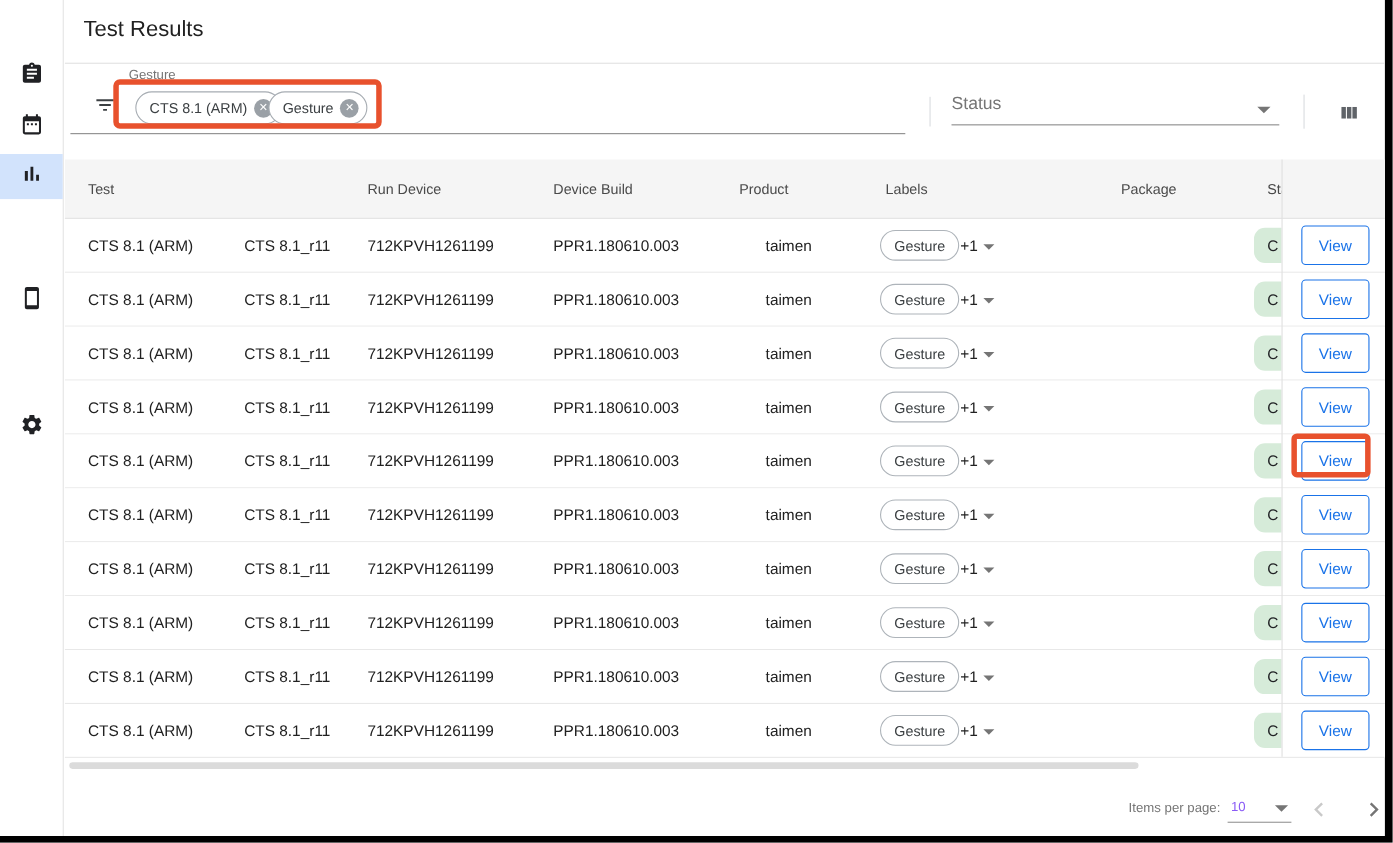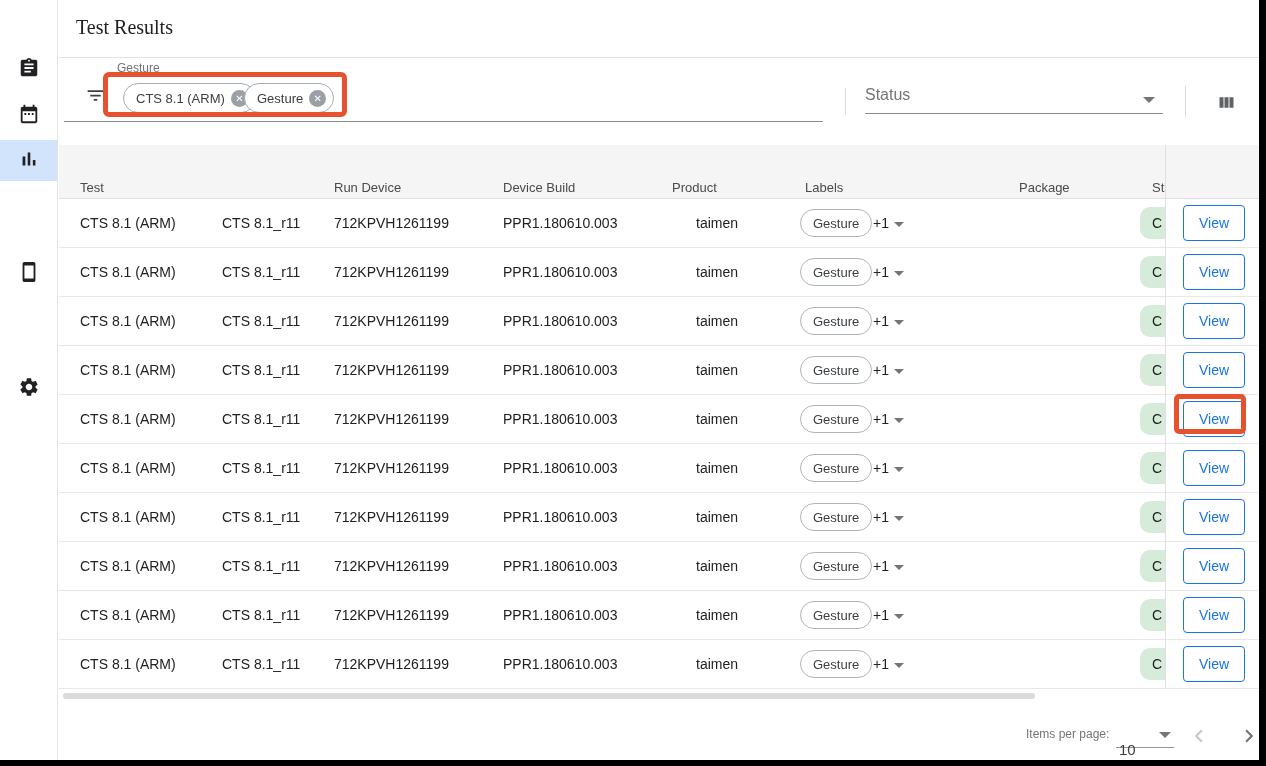--- a/index.html
+++ b/index.html
@@ -8,21 +8,21 @@
   .app { position:absolute; left:0; top:0; width:1259px; height:760px; background:#fff; overflow:hidden; }
 
   
   .sidebar { position:absolute; left:0; top:0; width:58px; height:760px; background:#fff; border-right:1px solid #E4E4E4; z-index:5; }
   .nav-item { position:absolute; left:0; width:57px; height:41px; display:flex; align-items:center; justify-content:center; color:#202124; cursor:pointer; }
   .nav-item.selected { background:#D2E3FC; }
   .nav-item svg { width:22px; height:22px; fill:#202124; }
   #nav-plans{top:49px} #nav-schedule{top:95px} #nav-results{top:140px} #nav-devices{top:253px} #nav-settings{top:368px}
 
   
-  .page-title { position:absolute; left:76px; top:16px; font-size:20px; color:#212121;font-family:Liberation Serif, serif; }
+  .page-title { position:absolute; left:76px; top:16px; font-size:20px; color:#212121; }
   .header-divider { position:absolute; left:59px; top:57px; width:1200px; height:1px; background:#E2E2E2; }
 
   
   .filter-icon { position:absolute; left:85px; top:85px; width:21px; height:21px; color:#3C4043; cursor:pointer; }
   .filter-icon svg { width:21px; height:21px; fill:currentColor; }
   .filter-label { position:absolute; left:117px; top:61px; font-size:12px; color:#757575; }
   .chip { position:absolute; height:30px; border:1px solid #A6ACB2; border-radius:16px; display:flex; align-items:center; gap:6px; padding:0 7px 0 12px; font-size:13px; color:#3C4043; background:#fff; cursor:pointer; }
   #chip-0 { left:123px; top:83px; }
   #chip-1 { left:244px; top:83px; }
   .chip-close { width:17px; height:17px; border-radius:50%; background:#9AA0A6; color:#fff; display:flex; align-items:center; justify-content:center; font-size:10px; line-height:17px; cursor:pointer; }
@@ -33,21 +33,21 @@
   .status-label { font-size:16px; color:#757575; }
   .status-arrow { position:absolute; right:8px; top:11px; width:0; height:0; border-left:6px solid transparent; border-right:6px solid transparent; border-top:6px solid #757575; }
   .status-underline { position:absolute; left:865px; top:113px; width:298px; height:1px; background:#8A8A8A; }
   .toolbar-div2 { position:absolute; left:1185px; top:86px; width:1px; height:31px; background:#DADCE0; }
   .columns-icon { position:absolute; left:1216px; top:92px; width:21px; height:21px; color:#5F6368; cursor:pointer; }
   .columns-icon svg { width:21px; height:21px; fill:currentColor; }
 
   
   .table-header { position:absolute; left:59px; top:145px; width:1200px; height:54px; background:#F5F5F5; border-bottom:1px solid #E0E0E0; }
   .hclip { position:absolute; left:0; top:0; width:1106px; height:53px; overflow:hidden; }
-  .hcell { position:absolute; top:16px; height:53px; line-height:53px; font-size:13px; color:#4A4A4A; white-space:nowrap; }
+  .hcell { position:absolute; top:0; height:53px; line-height:53px; font-size:13px; color:#4A4A4A; white-space:nowrap; }
   .hc-test{left:21px}.hc-pkg{left:163px}.hc-targets{left:275px}.hc-build{left:444px}.hc-product{left:613px}.hc-labels{left:746px}.hc-created{left:960px}.hc-status{left:1093px}
 
   .col-vert-divider { position:absolute; left:1165px; top:145px; width:1px; height:543px; background:#E0E0E0; z-index:3; }
 
   .row { position:absolute; left:59px; width:1200px; height:49px; border-bottom:1px solid #E8E8E8; background:#fff; }
   .row-clip { position:absolute; left:0; top:0; width:1106px; height:48px; overflow:hidden; }
   .cell { position:absolute; top:0; height:48px; line-height:48px; font-size:14px; color:#212121; white-space:nowrap; }
   .c-test{left:21px}.c-pkg{left:163px}.c-targets{left:275px}.c-build{left:444px}.c-product{left:637px}
   .label-chip { position:absolute; left:741px; top:10px; height:28px; padding:0 12px; border:1px solid #AEB4BA; border-radius:15px; display:flex; align-items:center; font-size:13px; color:#3C4043; background:#fff; cursor:pointer; }
   .more-labels { position:absolute; left:814px; top:0; height:48px; display:flex; align-items:center; gap:5px; font-size:14px; color:#212121; cursor:pointer; }
@@ -57,21 +57,21 @@
 
   
   .highlight-box { position:absolute; border:5px solid #E8512D; pointer-events:none; z-index:6; }
   #highlight-filter { left:103px; top:72px; width:244px; height:45px; border-radius:6px; }
   #highlight-view { left:1174px; top:394px; width:72px; height:40px; border-radius:5px; }
 
   
   .hscrollbar { position:absolute; left:63px; top:693px; width:972px; height:6px; border-radius:3px; background:#DBDBDB; cursor:pointer; z-index:4; }
   .ipp-label { position:absolute; left:1026px; top:727px; font-size:12px; color:#757575; }
   .ipp-select { position:absolute; left:1116px; top:722px; width:58px; height:26px; cursor:pointer; border-bottom:1px solid #949494; }
-  .ipp-value { position:absolute; left:3px; top:19px; font-size:15px; color:#404040; }
+  .ipp-value { position:absolute; left:3px; top:4px; font-size:12px; color:#8b5cf6; }
   .ipp-arrow { position:absolute; right:3px; top:10px; width:0; height:0; border-left:6px solid transparent; border-right:6px solid transparent; border-top:6px solid #757575; }
   .pg-btn { position:absolute; top:723px; width:26px; height:26px; background:none; border:none; cursor:pointer; padding:0; }
   .pg-btn svg { width:26px; height:26px; }
   #pg-prev { left:1186px; }  #pg-prev svg { fill:#C9C9C9; }
   #pg-next { left:1236px; }  #pg-next svg { fill:#757575; }
 </style>
 </head>
 <body>
 
 <div class="app">

